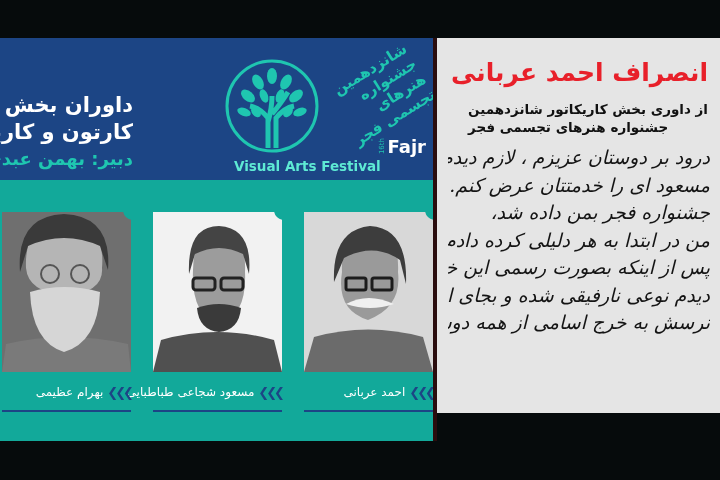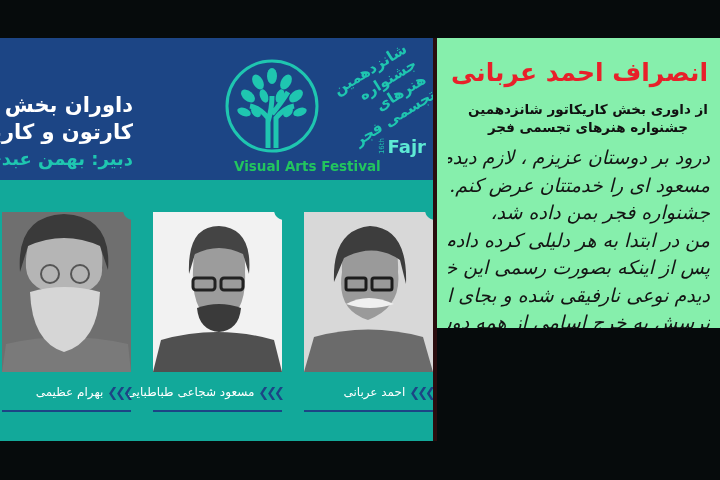--- a/index.html
+++ b/index.html
@@ -3,43 +3,43 @@
 <meta charset="utf-8">
 <style>
   * { margin:0; padding:0; box-sizing:border-box; }
   html, body { width:720px; height:480px; overflow:hidden; background:#060b0c; }
   body { position:relative; font-family:"DejaVu Sans", sans-serif; }
   .bar-top { position:absolute; left:0; top:0; width:720px; height:38px; background:#060b0c; }
   .bar-bottom { position:absolute; left:0; top:441px; width:720px; height:39px; background:#060b0c; }
   .poster { position:absolute; left:0; top:38px; width:433px; height:403px; background:#12a99a; overflow:hidden; }
   .poster-head { position:absolute; left:0; top:0; width:433px; height:142px; background:#1c4585; }
   .divider { position:absolute; left:433px; top:38px; width:4px; height:403px; background:#2a0d0e; }
-  .note { position:absolute; left:437px; top:38px; width:283px; height:290px; background:#86efac; overflow:hidden; }
+  .note { position:absolute; left:437px; top:38px; width:283px; height:375px; background:#e5e5e5; overflow:hidden; }
 
   .head-title { position:absolute; right:300px; top:54px; direction:rtl; text-align:right; color:#ffffff; font-weight:bold; font-size:21px; line-height:27px; white-space:nowrap; }
   .head-sub { position:absolute; right:300px; top:110px; direction:rtl; color:#1fc6b0; font-weight:bold; font-size:18px; white-space:nowrap; }
 
   .logo { position:absolute; left:222px; top:12px; width:208px; height:125px; }
   .logo-tree { position:absolute; left:0; top:6px; width:100px; height:100px; }
   .logo-fa { position:absolute; left:98px; top:0; width:110px; height:92px; color:#1fc6b0; font-size:15px; font-weight:bold; direction:rtl; text-align:right; line-height:18px; transform:rotate(-32deg); transform-origin:70% 50%; }
-  .logo-fajr { position:absolute; right:4px; top:88px; color:#5eead4; font-weight:bold; font-size:18px; line-height:18px; }
+  .logo-fajr { position:absolute; right:4px; top:88px; color:#ffffff; font-weight:bold; font-size:18px; line-height:18px; }
   .logo-16 { position:absolute; right:44px; top:88px; color:#1fc6b0; font-size:7px; writing-mode:vertical-rl; transform:rotate(180deg); }
-  .logo-en { position:absolute; left:12px; top:108px; color:#22c55e; font-weight:bold; font-size:13.5px; white-space:nowrap; }
+  .logo-en { position:absolute; left:12px; top:108px; color:#5eead4; font-weight:bold; font-size:13.5px; white-space:nowrap; }
 
   .judge { position:absolute; top:174px; width:129px; }
   .photo { position:relative; width:129px; height:160px; background:#bdbdbd; overflow:hidden; }
   .photo::after { content:""; position:absolute; right:-6px; top:-6px; width:14px; height:14px; background:#12a99a; border-radius:0 0 0 10px; }
   .photo svg { width:100%; height:100%; display:block; }
   .name-row { margin-top:10px; height:20px; display:flex; flex-direction:row-reverse; align-items:center; gap:4px; }
   .chev { color:#1c4585; font-size:13px; letter-spacing:-3px; font-weight:bold; }
   .name { direction:rtl; color:#ffffff; font-weight:normal; font-size:12px; white-space:nowrap; }
   .uline { margin-top:8px; height:2px; background:#1c4585; width:129px; }
 
   .note-title { position:absolute; right:12px; top:20px; direction:rtl; color:#e8202a; font-weight:bold; font-size:25px; white-space:nowrap; }
-  .note-sub { position:absolute; right:12px; top:62px; direction:rtl; text-align:center; color:#111111; font-weight:bold; font-size:13.5px; line-height:18px; white-space:nowrap; }
+  .note-sub { position:absolute; right:12px; top:62px; direction:rtl; text-align:left; color:#111111; font-weight:bold; font-size:13.5px; line-height:18px; white-space:nowrap; }
   .hand { position:absolute; right:10px; top:106px; width:262px; direction:rtl; text-align:right; }
   .hand-line { font-family:"DejaVu Serif", serif; font-style:italic; color:#141414; font-size:19px; line-height:27.5px; white-space:nowrap; overflow:hidden; }
 </style>
 </head>
 <body>
 
 <div class="bar-top"></div>
 
 <div class="poster">
   <div class="poster-head">

